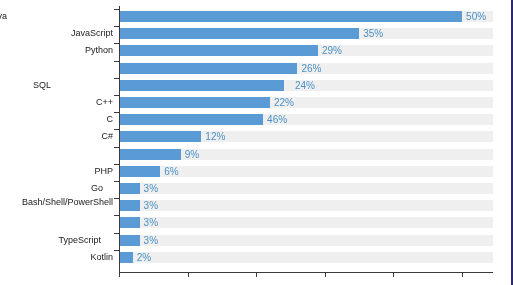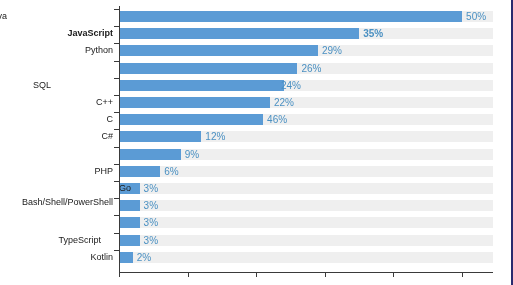--- a/index.html
+++ b/index.html
@@ -112,21 +112,21 @@
 
   <div id="plot-area">
     <div id="rows-layer">
         <div class="row" style="top: 8px; width: 407px;">
           <div class="band"></div>
           <div class="bar" style="width: 343.119px; background: rgb(91, 155, 213);"></div>
           <div class="ytick" style="top: 1px;"></div>
           <div class="cat-label" style="right: 400px;">Java</div>
           <div class="value-label" style="left: 466.119px; color: rgb(74, 144, 194);">50%</div>
         </div>
-        <div class="row" style="top: 25.2px; width: 513px; font-weight: bold;">
+        <div class="row" style="top: 25.2px; width: 513px;">
           <div class="band"></div>
           <div class="bar" style="width: 240.183px; background: rgb(91, 155, 213);"></div>
           <div class="ytick" style="top: 1px;"></div>
           <div class="cat-label" style="right: 400px;">JavaScript</div>
           <div class="value-label" style="left: 363.183px; color: rgb(74, 144, 194);">35%</div>
         </div>
         <div class="row" style="top: 42.4px; width: 513px;">
           <div class="band"></div>
           <div class="bar" style="width: 199.009px; background: rgb(91, 155, 213);"></div>
           <div class="ytick" style="top: 1px;"></div>
@@ -137,21 +137,21 @@
           <div class="band"></div>
           <div class="bar" style="width: 178.422px; background: rgb(91, 155, 213);"></div>
           <div class="ytick" style="top: 1px;"></div>
           <div class="value-label" style="left: 301.422px; color: rgb(74, 144, 194);">26%</div>
         </div>
         <div class="row" style="top: 76.8px; width: 451px;">
           <div class="band"></div>
           <div class="bar" style="width: 164.697px; background: rgb(91, 155, 213);"></div>
           <div class="ytick" style="top: 1px;"></div>
           <div class="cat-label" style="right: 400px;">SQL</div>
-          <div class="value-label" style="left: 281px; color: rgb(74, 144, 194);">24%</div>
+          <div class="value-label" style="left: 295px; color: rgb(74, 144, 194);">24%</div>
         </div>
         <div class="row" style="top: 94px; width: 513px;">
           <div class="band"></div>
           <div class="bar" style="width: 150.972px; background: rgb(91, 155, 213);"></div>
           <div class="ytick" style="top: 1px;"></div>
           <div class="cat-label" style="right: 400px;">C++</div>
           <div class="value-label" style="left: 273.972px; color: rgb(74, 144, 194);">22%</div>
         </div>
         <div class="row" style="top: 111.2px; width: 513px;">
           <div class="band"></div>
@@ -178,21 +178,21 @@
           <div class="band"></div>
           <div class="bar" style="width: 41.1743px; background: rgb(91, 155, 213);"></div>
           <div class="ytick" style="top: 1px;"></div>
           <div class="cat-label" style="right: 400px;">PHP</div>
           <div class="value-label" style="left: 164.174px; color: rgb(74, 144, 194);">6%</div>
         </div>
         <div class="row" style="top: 180px; width: 513px;">
           <div class="band"></div>
           <div class="bar" style="width: 20.5872px; background: rgb(91, 155, 213);"></div>
           <div class="ytick" style="top: 1px;"></div>
-          <div class="cat-label" style="right: 382px;">Go</div>
+          <div class="cat-label" style="right: 410px;">Go</div>
           <div class="value-label" style="left: 143.587px; color: rgb(74, 144, 194);">3%</div>
         </div>
         <div class="row" style="top: 197.2px; width: 513px;">
           <div class="band"></div>
           <div class="bar" style="width: 20.5872px; background: rgb(91, 155, 213);"></div>
           <div class="ytick" style="top: 1px;"></div>
           <div class="value-label" style="left: 143.587px; color: rgb(74, 144, 194);">3%</div>
         </div>
         <div class="row" style="top: 214.4px; width: 513px;">
           <div class="band"></div>

